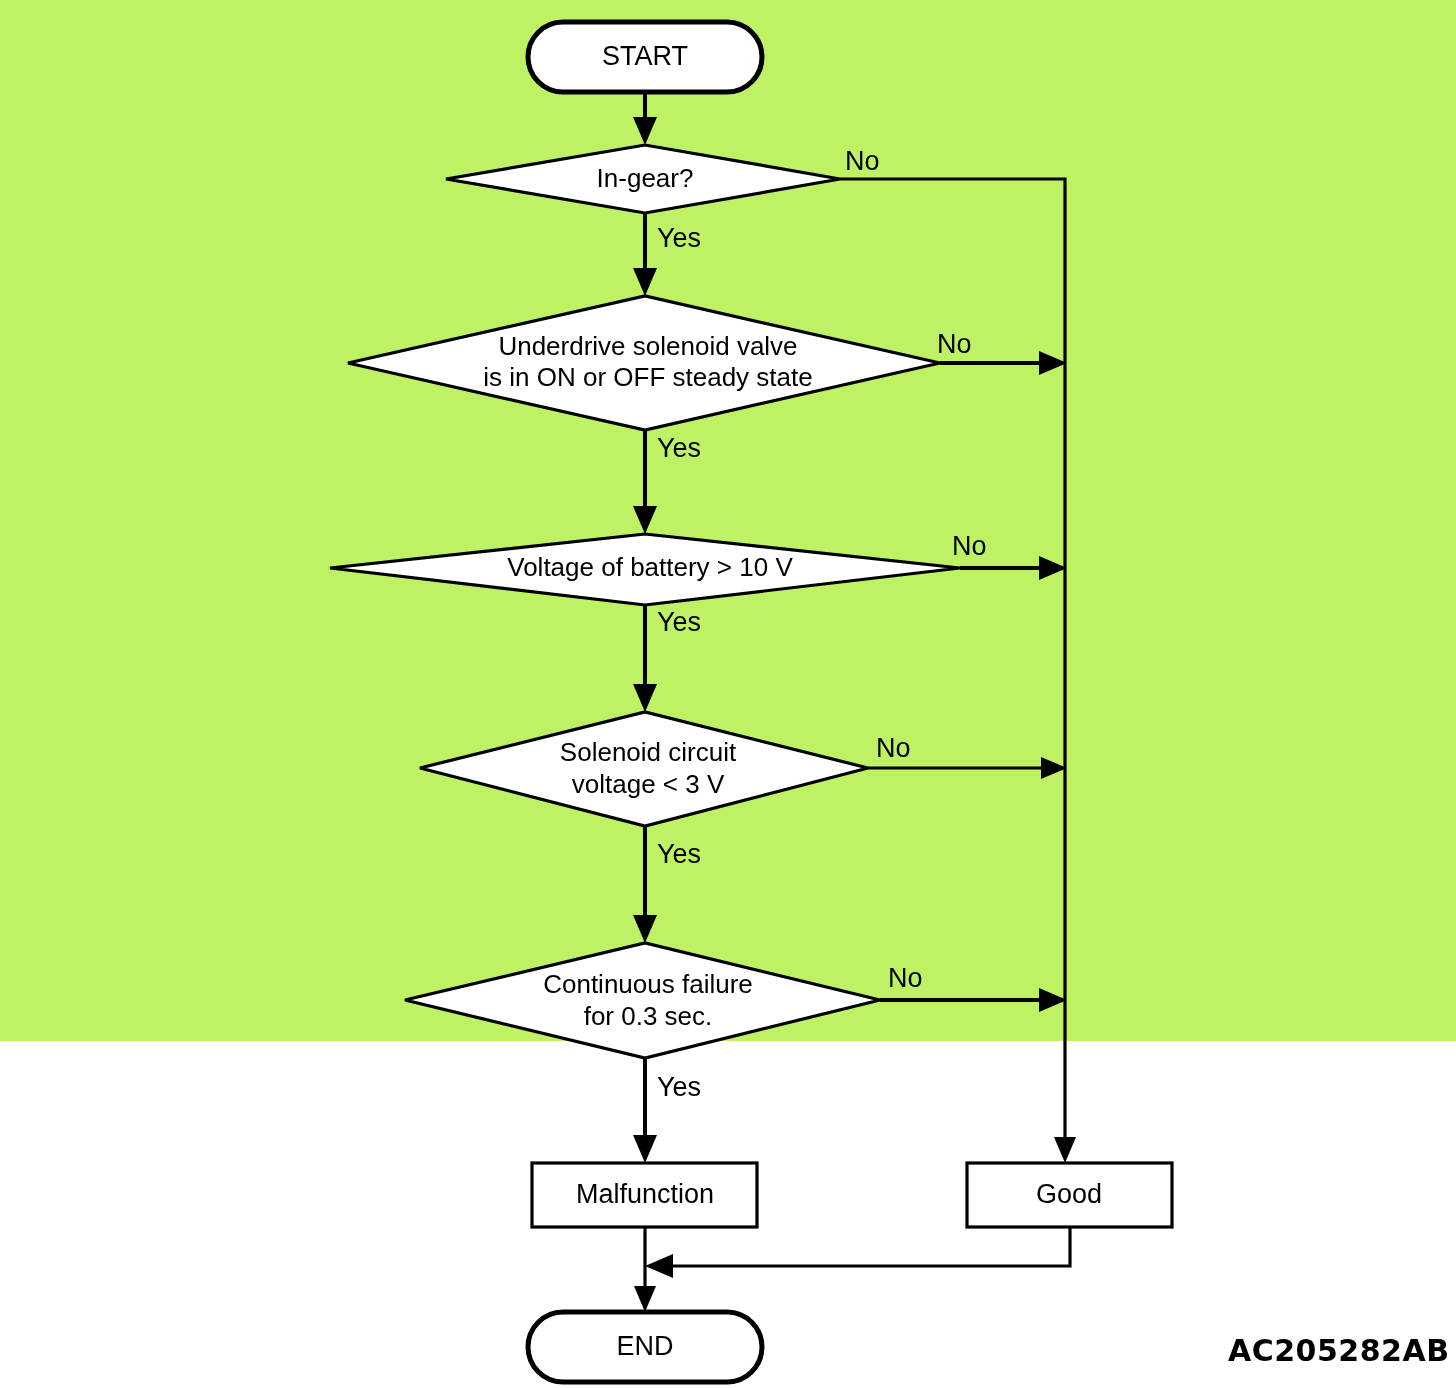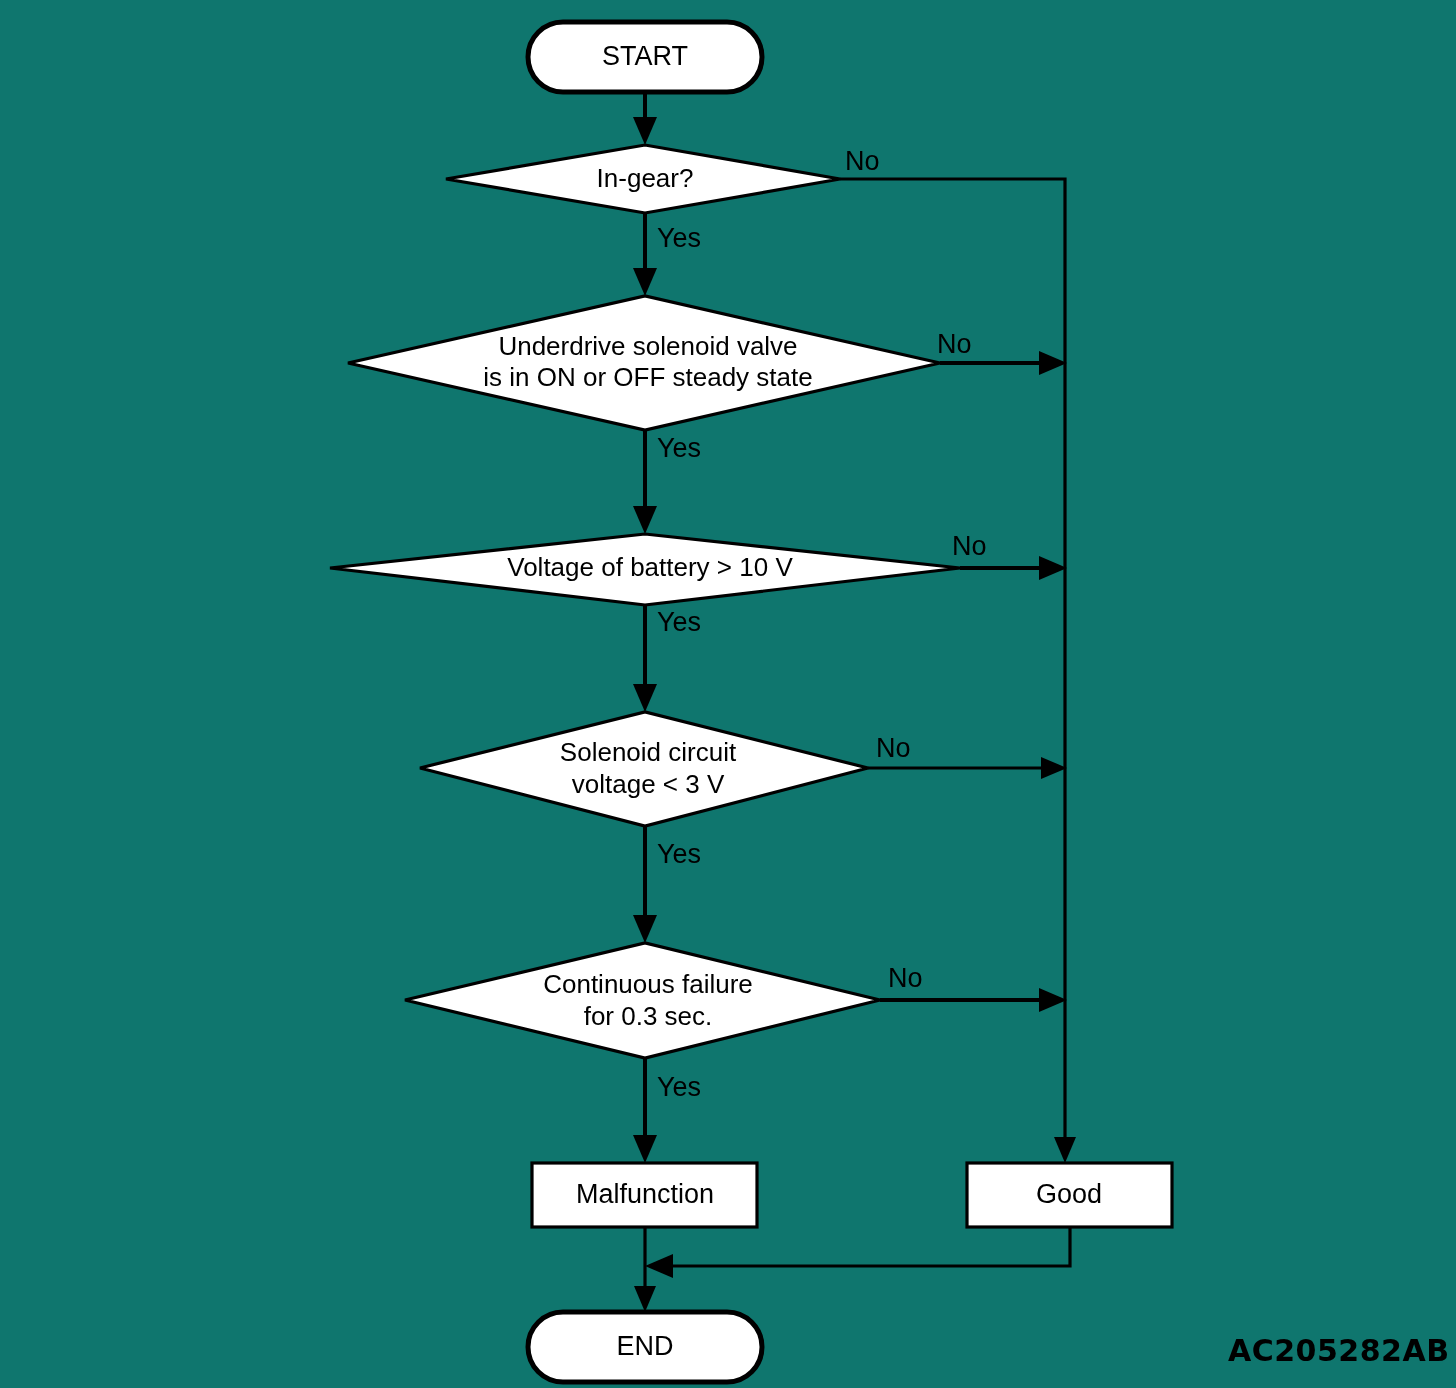--- a/index.html
+++ b/index.html
@@ -9,22 +9,22 @@
   }
   body {
     width: 1456px;
     height: 1388px;
     font-family: "Liberation Sans", sans-serif;
     overflow: hidden;
   }
   #flow-root {
     position: relative;
     width: 1456px;
-    height: 1388px;
-    background: #0f766e;
+    height: 1041px;
+    background: #bef264;
   }
   svg#flow-svg {
     position: absolute;
     top: 0;
     left: 0;
     width: 1456px;
     height: 1388px;
     display: block;
   }
   .shape-stroke {

